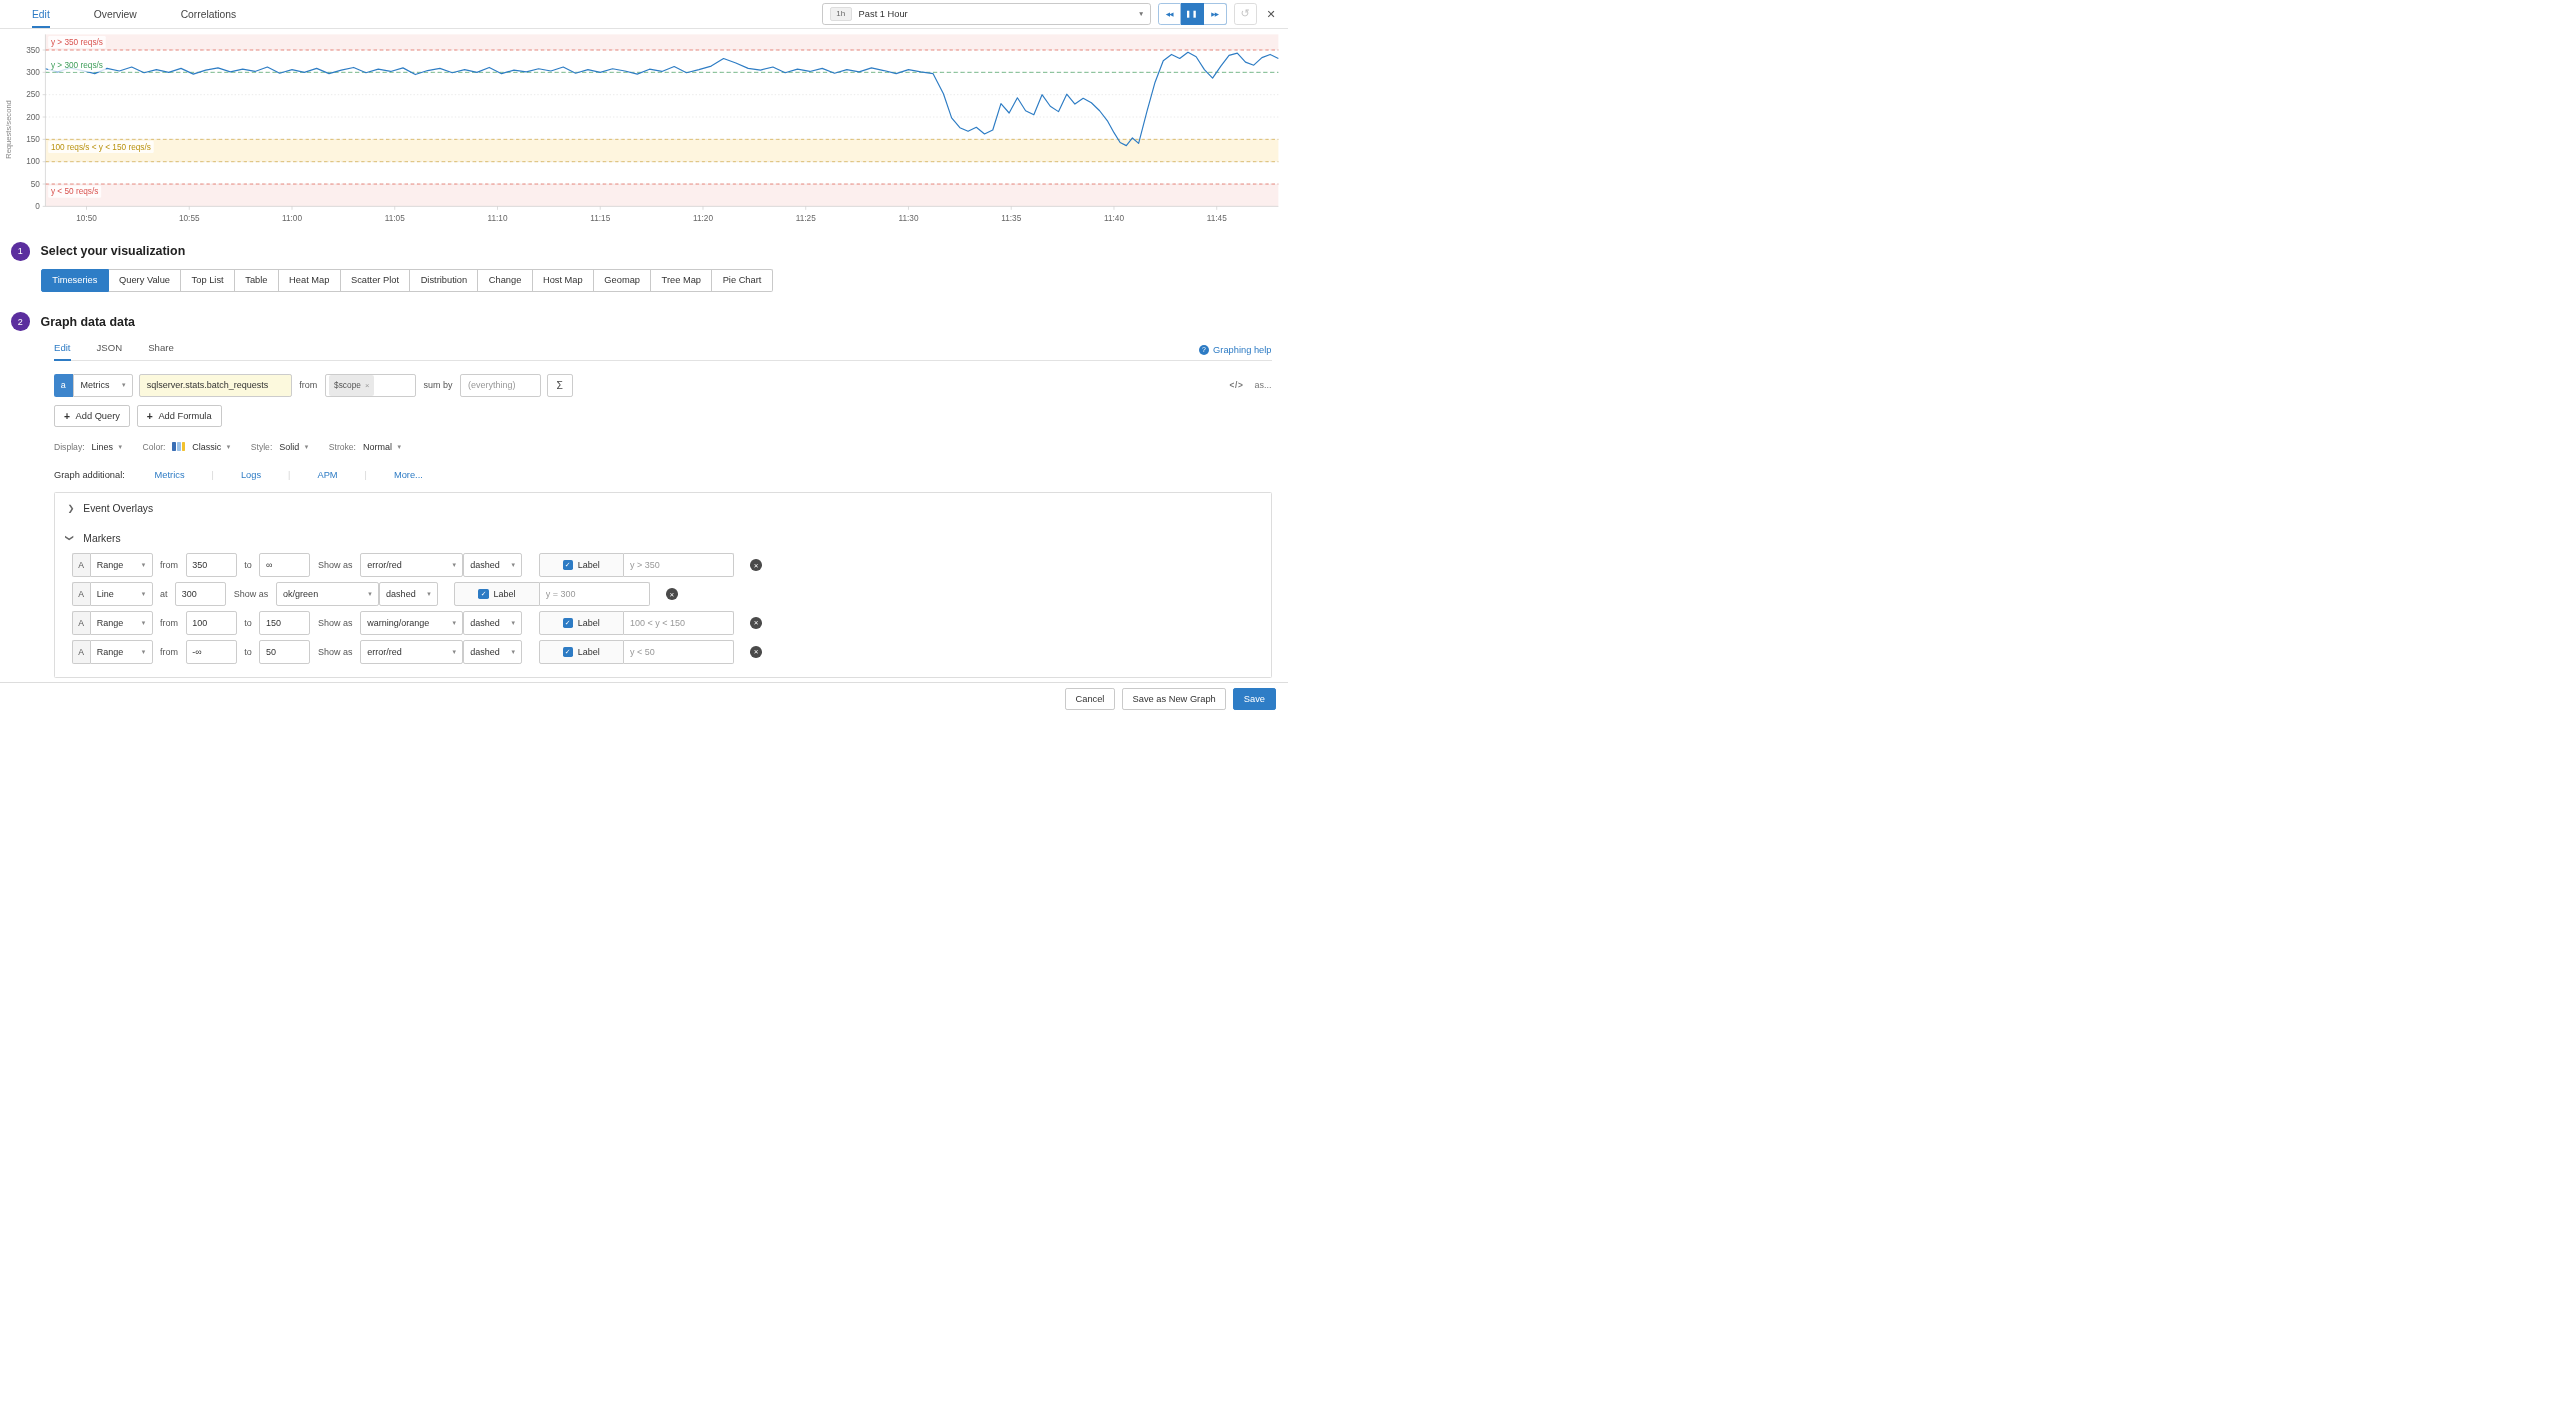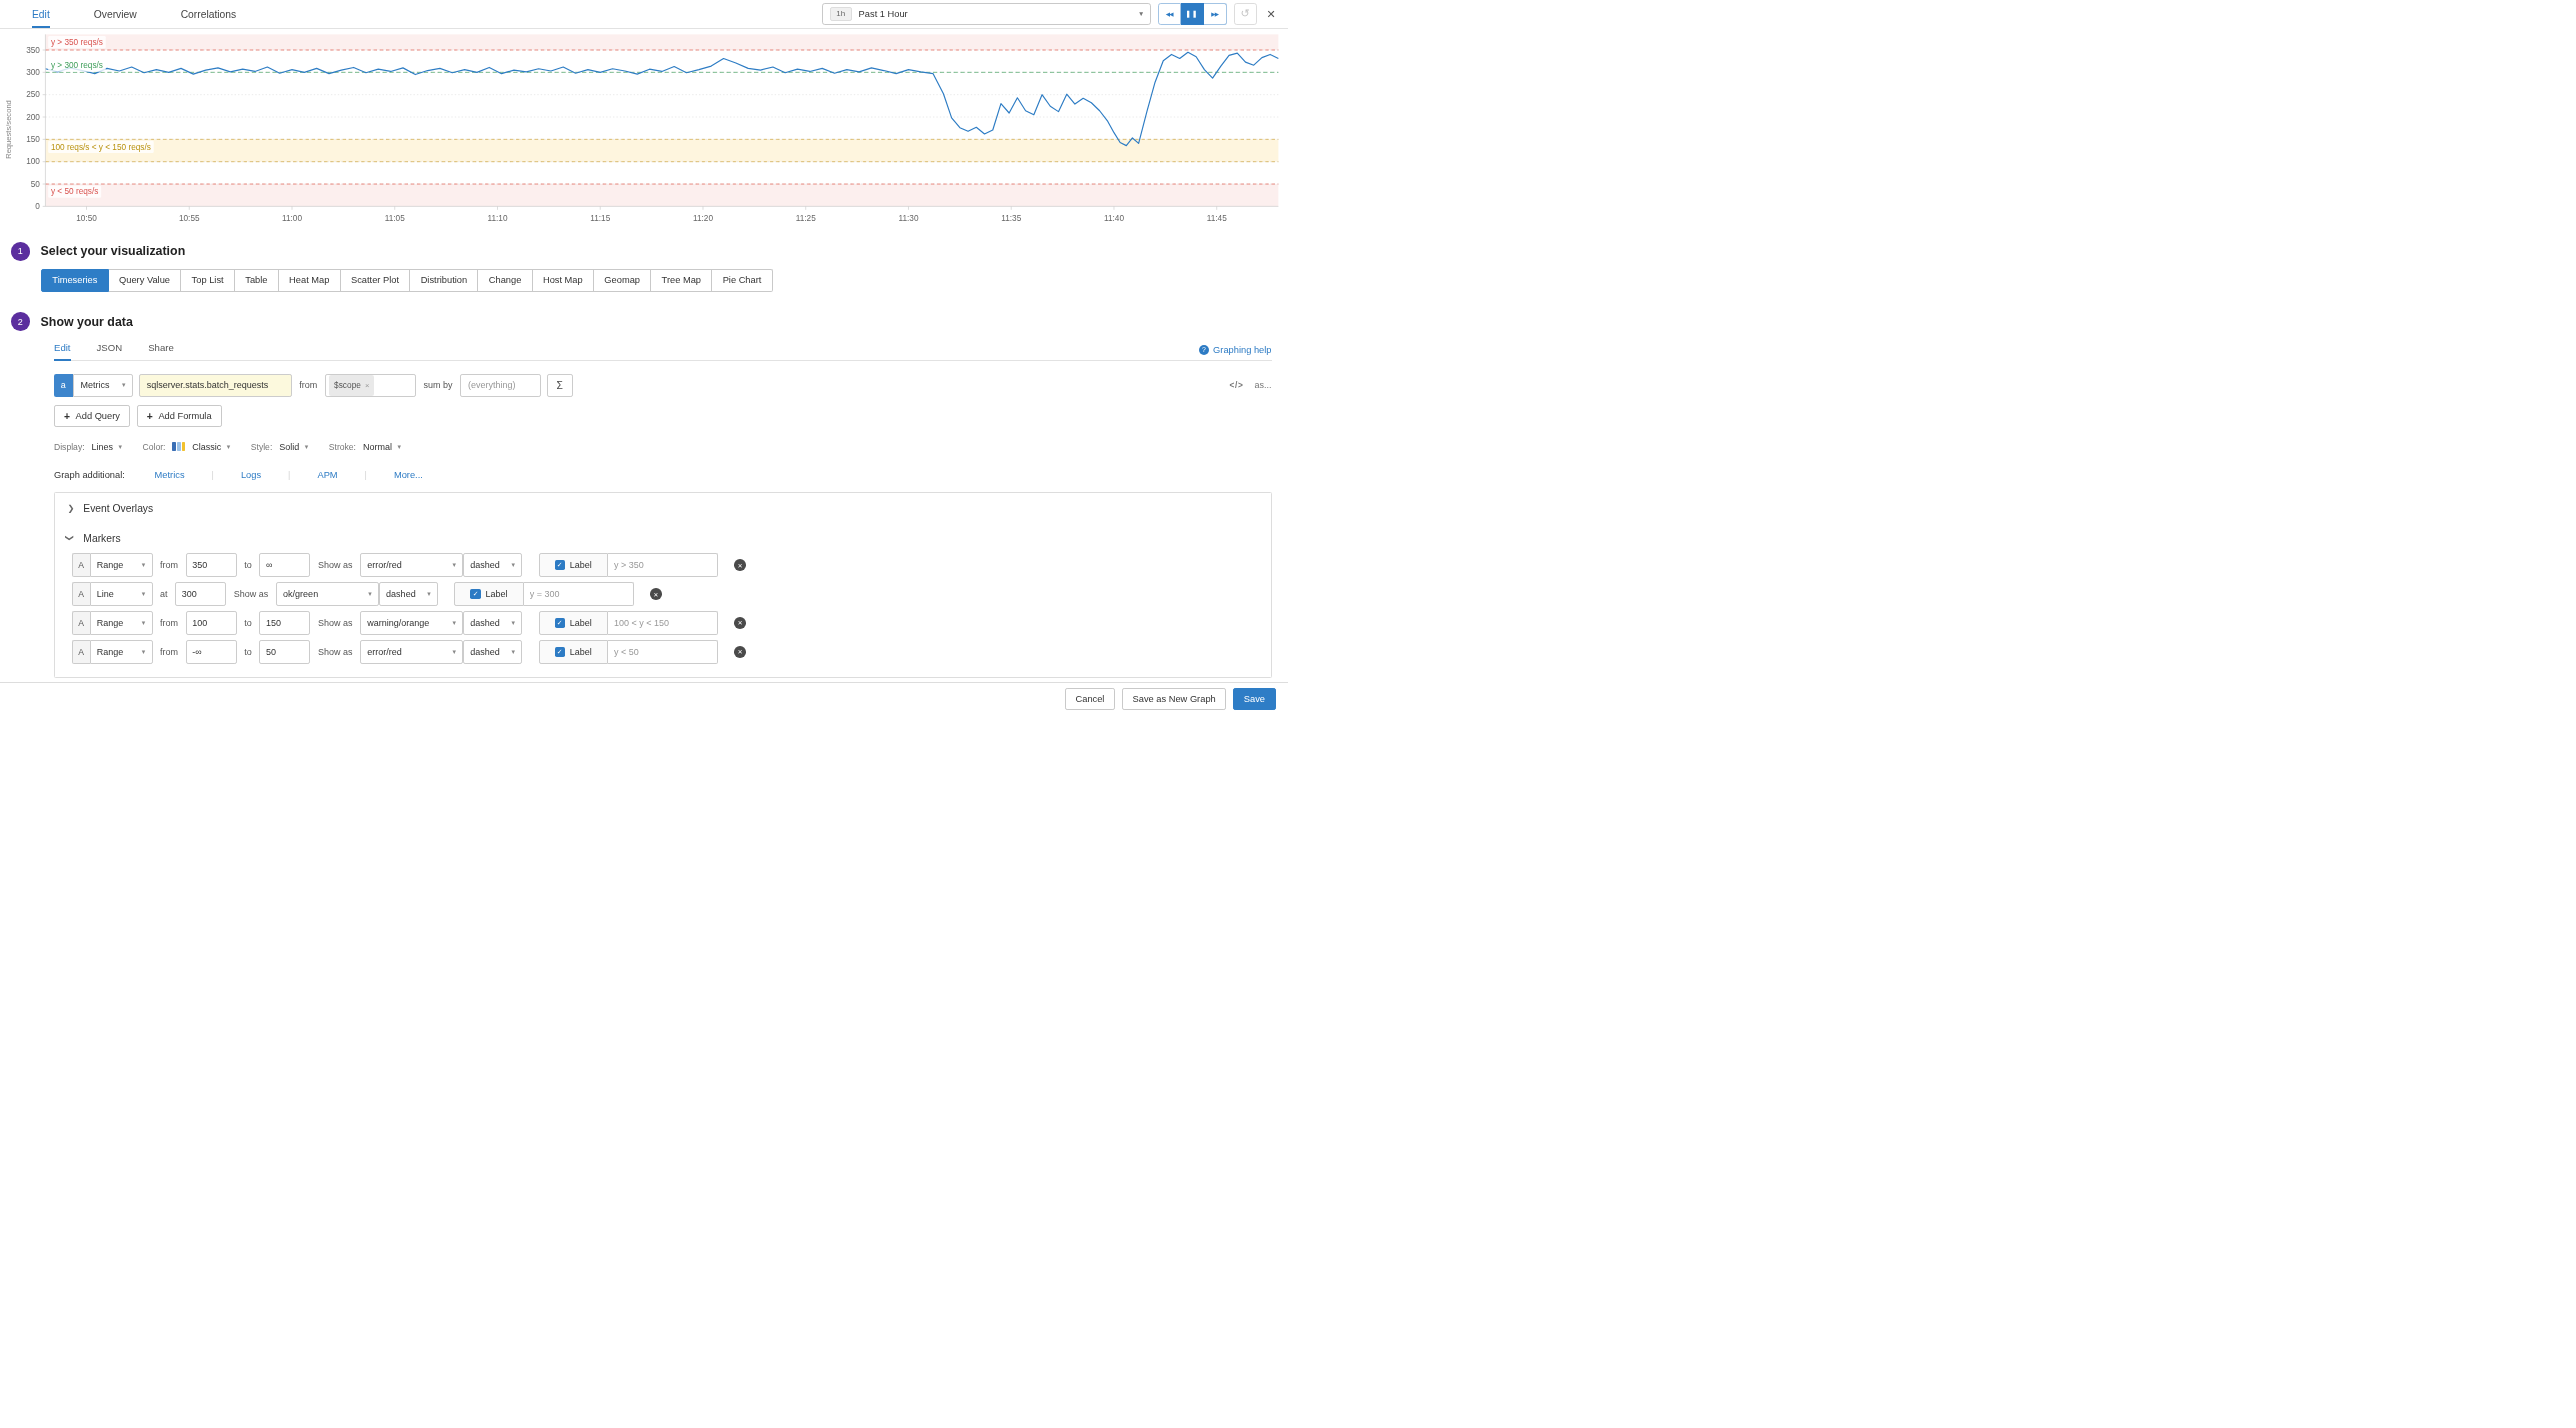--- a/index.html
+++ b/index.html
@@ -91,21 +91,21 @@
 
 .m-row{display:flex;align-items:center;height:23.4px;margin:0 0 5.5px 16.5px}
 .m-letter{width:18px;height:23.4px;background:#f4f4f4;border:0.7px solid #ccc;border-right:none;border-radius:2.1px 0 0 2.1px;display:flex;align-items:center;justify-content:center;color:#555;font-size:8.6px}
 .m-select{height:23.4px;border:0.7px solid #ccc;border-radius:2.1px;background:#fff;display:flex;align-items:center;justify-content:space-between;padding:0 6.2px;cursor:pointer;gap:5.5px}
 .m-type{width:63px;border-radius:0 2.1px 2.1px 0}
 .m-showas{width:103px}
 .m-style{width:59px;margin-left:0}
 .m-lbl{color:#555;margin:0 7.6px;font-size:9px}
 .m-input{width:51px;height:23.4px;border:0.7px solid #ccc;border-radius:2.1px;padding:0 5.5px;font-size:9px;color:#333;font-family:inherit}
 .label-group{display:flex;margin-left:16.5px;height:23.4px}
-.label-prefix{display:flex;align-items:center;gap:4.8px;padding:0 15px;border:0.7px solid #ccc;border-radius:2.1px 0 0 2.1px;background:#fafafa;color:#333;font-size:9px}
+.label-prefix{display:flex;align-items:center;gap:4.8px;padding:0 23px;border:0.7px solid #ccc;border-radius:2.1px 0 0 2.1px;background:#fafafa;color:#333;font-size:9px}
 .checkbox{width:10.3px;height:10.3px;background:#2d7bc4;border-radius:1.7px;color:#fff;font-size:6.9px;display:flex;align-items:center;justify-content:center;cursor:pointer}
 .label-input{width:110px;height:23.4px;border:0.7px solid #ccc;border-left:none;border-radius:0 2.1px 2.1px 0;padding:0 6.2px;color:#999;font-size:9px;font-family:inherit}
 .m-delete{margin-left:16.5px;width:11.7px;height:11.7px;border-radius:50%;background:#4a4a4a;color:#fff;font-size:6.2px;display:flex;align-items:center;justify-content:center;cursor:pointer}
 
 
 .footer{position:absolute;left:0;right:0;bottom:0;height:32px;background:#fff;border-top:0.7px solid #ddd;display:flex;align-items:center;justify-content:flex-end;gap:6.9px;padding:0 12.4px;z-index:5}
 .btn{height:22px;padding:0 9.6px;border:0.7px solid #c9c9c9;border-radius:2.1px;background:#fff;font-size:9.3px;color:#333;display:flex;align-items:center;cursor:pointer;font-family:inherit}
 .btn.primary{background:#2e7dc6;border-color:#2e7dc6;color:#fff}
 
 .mt14{margin-top:9.6px}.mt30{margin-top:20.6px}
@@ -241,21 +241,21 @@
   <div class="viz-btn">Distribution</div>
   <div class="viz-btn">Change</div>
   <div class="viz-btn">Host Map</div>
   <div class="viz-btn">Geomap</div>
   <div class="viz-btn">Tree Map</div>
   <div class="viz-btn">Pie Chart</div>
 </div>
 
 <div class="step-row mt30">
   <span class="step-circle">2</span>
-  <span class="step-title">Show your data</span>
+  <span class="step-title">Graph data data</span>
 </div>
 
 <div class="subtabs">
   <div class="subtab active">Edit</div>
   <div class="subtab">JSON</div>
   <div class="subtab">Share</div>
   <div class="help-link">
     <span class="help-circle">?</span>
     <span>Graphing help</span>
   </div>

